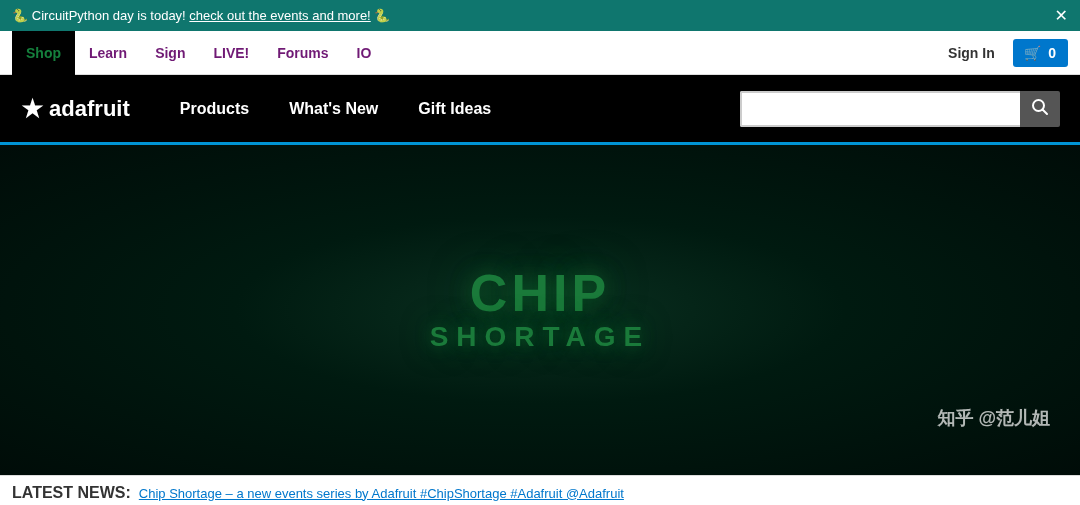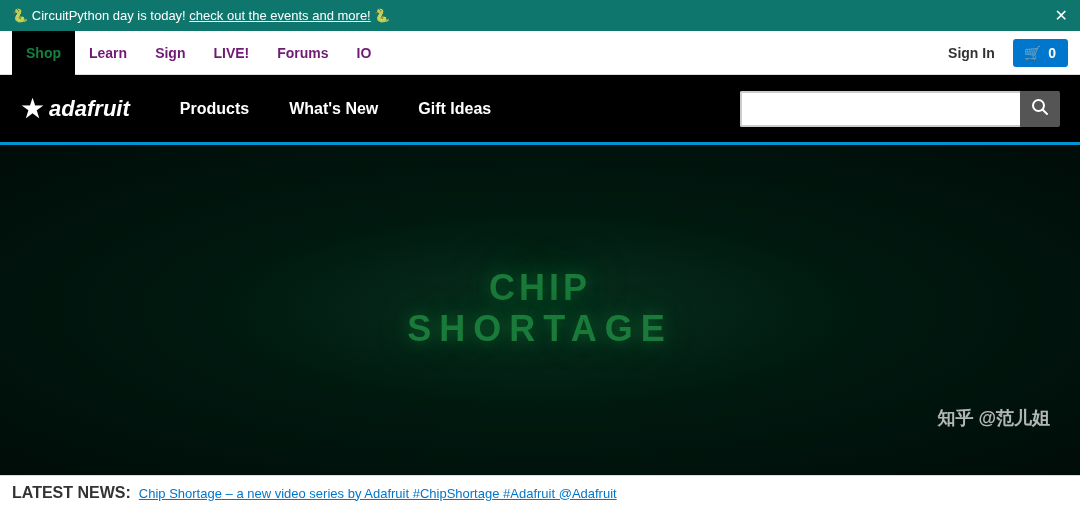--- a/index.html
+++ b/index.html
@@ -100,21 +100,20 @@
     }
     .logo-star {
       color: #fff;
       font-size: 28px;
       margin-right: 4px;
     }
     .logo-text {
       color: #fff;
       font-size: 22px;
       font-weight: bold;
-      font-style: italic;
     }
     .main-nav {
       display: flex;
       align-items: center;
       flex: 1;
       gap: 0;
     }
     .main-nav-item {
       color: #fff;
       font-size: 16px;
@@ -180,31 +179,31 @@
       top: 0; left: 0; right: 0; bottom: 0;
       background: radial-gradient(ellipse at center, #0a3020 0%, #001a10 40%, #000c08 100%);
     }
     
     .chip-shortage-text {
       position: relative;
       z-index: 2;
       text-align: center;
     }
     .chip-text {
-      font-size: 36px;
+      font-size: 52px;
       font-weight: 900;
       color: #1a7a3a;
       letter-spacing: 4px;
       font-family: 'Arial Black', Arial, sans-serif;
       text-transform: uppercase;
       line-height: 1;
       text-shadow: 0 0 20px #0d5a28, 0 0 40px #0a4020;
     }
     .shortage-text {
-      font-size: 36px;
+      font-size: 28px;
       font-weight: 700;
       color: #1a7a3a;
       letter-spacing: 8px;
       font-family: 'Arial Black', Arial, sans-serif;
       text-transform: uppercase;
       margin-top: 2px;
       text-shadow: 0 0 15px #0d5a28, 0 0 30px #0a4020;
     }
 
     
@@ -301,16 +300,16 @@
     <div class="chip-shortage-text">
       <div class="chip-text">CHIP</div>
       <div class="shortage-text">SHORTAGE</div>
     </div>
     <div class="watermark">知乎 @范儿姐</div>
   </div>
 
   <div class="latest-news-bar">
     <span class="latest-news-label">LATEST NEWS:</span>
     <a class="latest-news-text" href="#">
-      <span>Chip Shortage – a new video series by Adafruit #ChipShortage #Adafruit @Adafruit</span>
+      <span>Chip Shortage – a new events series by Adafruit #ChipShortage #Adafruit @Adafruit</span>
     </a>
   </div>
 </div>
 
 </body></html>

